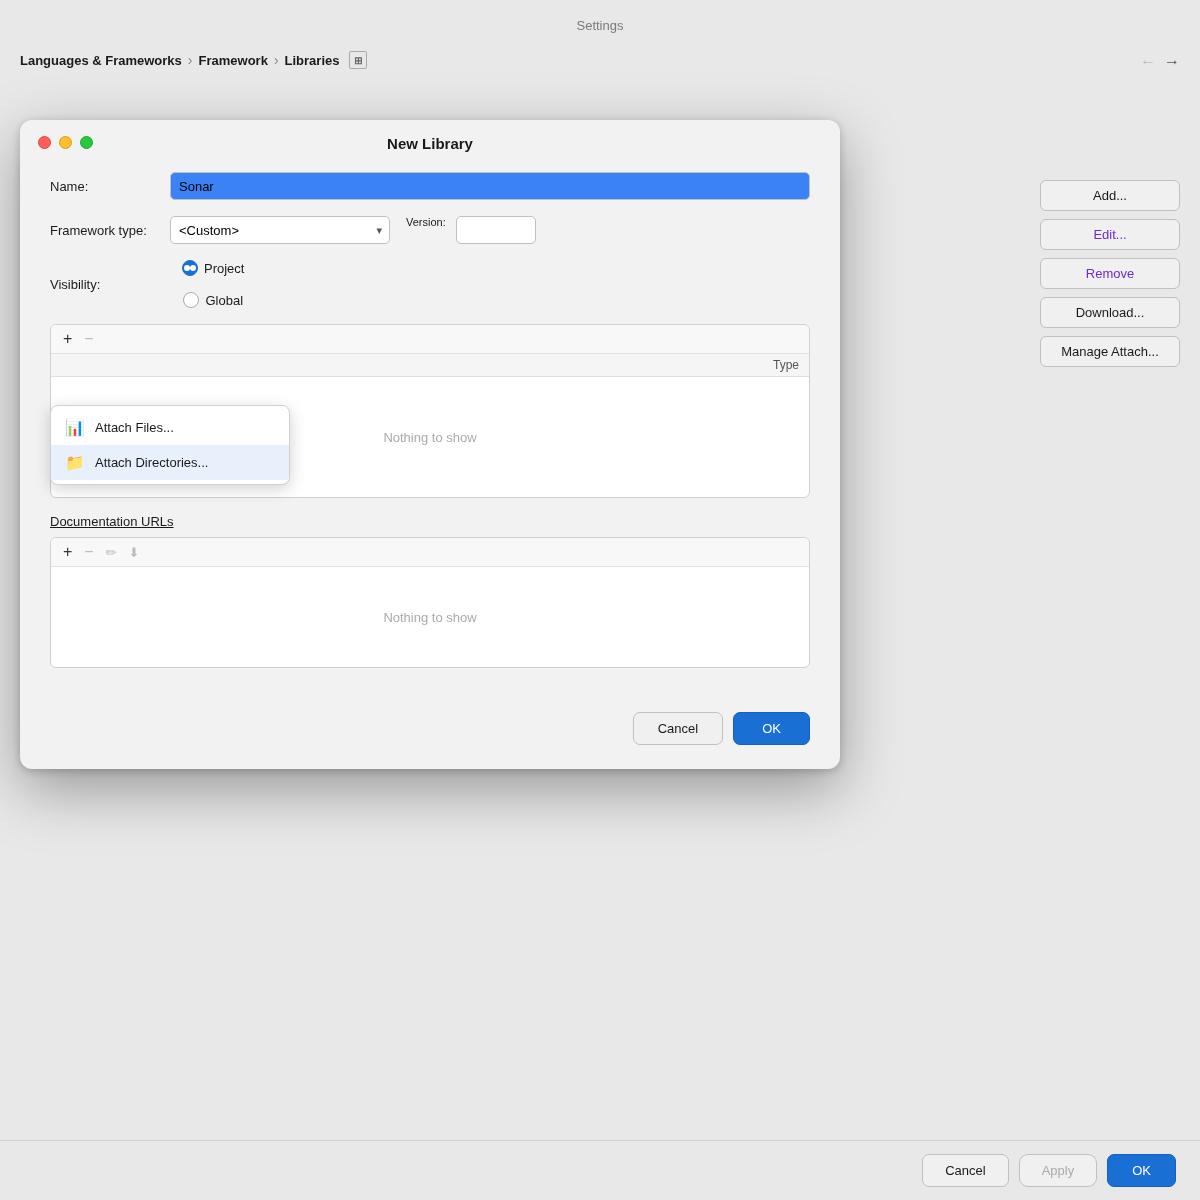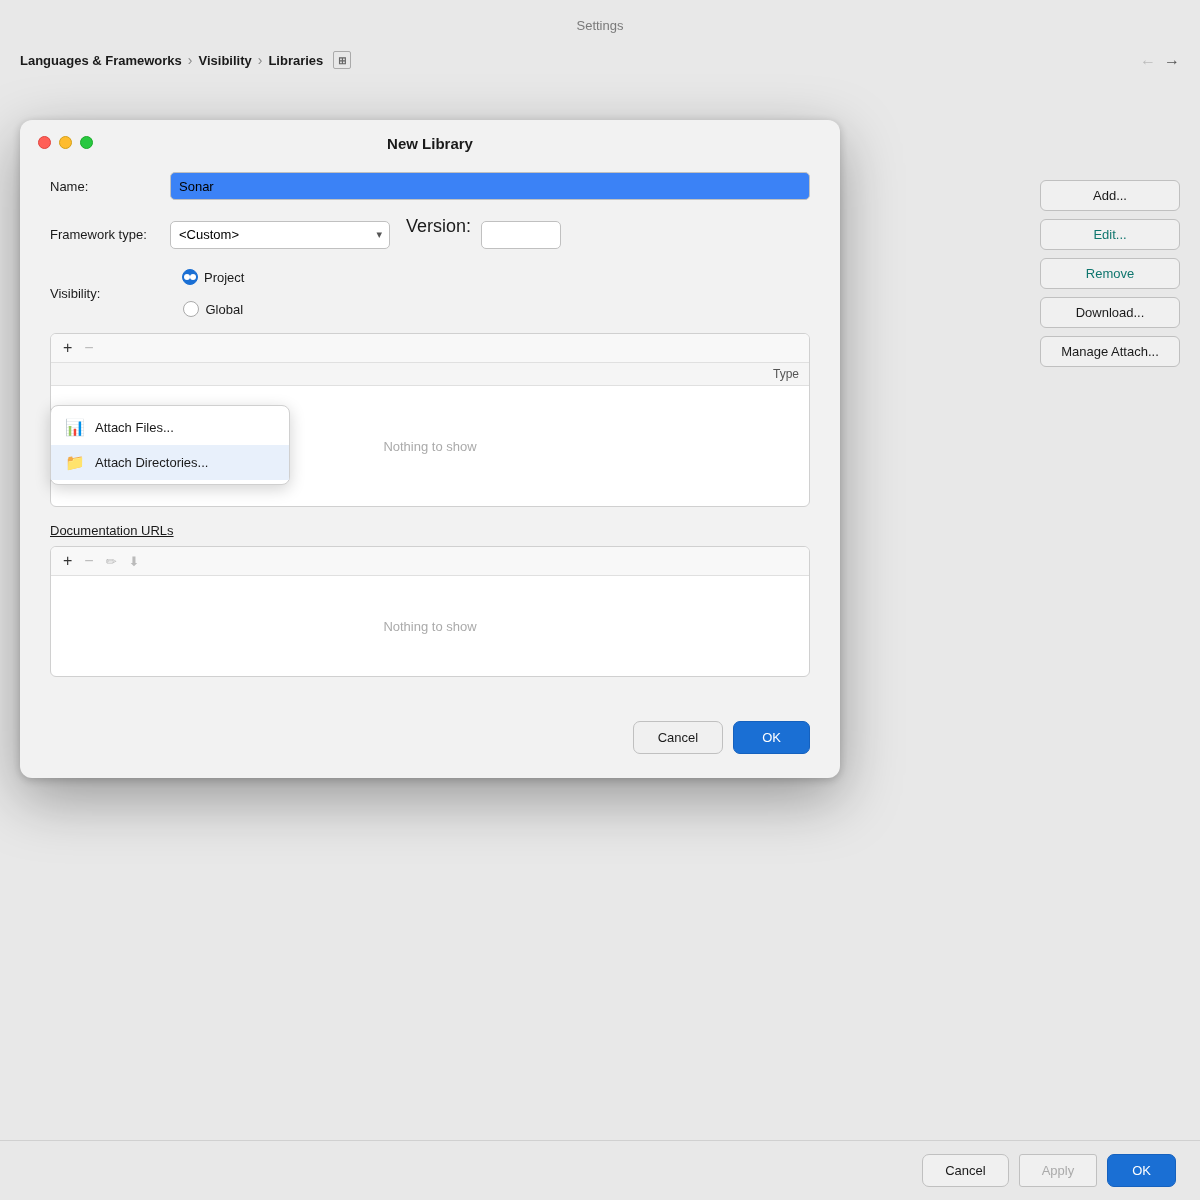--- a/index.html
+++ b/index.html
@@ -78,21 +78,21 @@
       background: #f0f0f0;
       border: 1px solid #c0c0c0;
       border-radius: 6px;
       padding: 7px 12px;
       text-align: center;
       font-size: 13px;
       cursor: pointer;
       color: #1a1a1a;
     }
     .right-btn.disabled {
-      color: #0f766e;
+      color: #6d28d9;
     }
 
     
     .modal-overlay {
       position: absolute;
       top: 120px;
       left: 20px;
       width: 820px;
       background: #f2f2f2;
       border-radius: 12px;
@@ -180,21 +180,21 @@
       content: '▾';
       position: absolute;
       right: 8px;
       pointer-events: none;
       color: #555;
       font-size: 11px;
     }
 
     .version-label {
       margin: 0 10px 16px 16px;
-      font-size: 18px;
+      font-size: 11px;
     }
     .version-input {
       width: 80px;
       height: 28px;
       border: 1px solid #c0c0c0;
       border-radius: 5px;
       padding: 0 8px;
       font-size: 13px;
       background: white;
       outline: none;
@@ -402,21 +402,21 @@
       border: 1px solid #c0c0c0;
       border-radius: 7px;
       padding: 8px 22px;
       font-size: 13px;
       cursor: pointer;
       color: #1a1a1a;
     }
     .bottom-btn-apply {
       background: #f0f0f0;
       border: 1px solid #c0c0c0;
-      border-radius: 3px;
+      border-radius: 9px;
       padding: 8px 22px;
       font-size: 13px;
       cursor: pointer;
       color: #aaa;
     }
     .bottom-btn-ok {
       background: #1a6fd4;
       border: 1px solid #1561be;
       border-radius: 7px;
       padding: 8px 24px;
@@ -427,21 +427,21 @@
     }
   </style>
 </head>
 <body>
 
 <div class="settings-title">Settings</div>
 
 <div class="breadcrumb-bar">
   <span>Languages &amp; Frameworks</span>
   <span class="breadcrumb-sep">›</span>
-  <span>Visibility</span>
+  <span>Framework</span>
   <span class="breadcrumb-sep">›</span>
   <span>Libraries</span>
   <span class="breadcrumb-icon">⊞</span>
   <div class="nav-arrows">
     <span class="nav-arrow disabled">←</span>
     <span class="nav-arrow">→</span>
   </div>
 </div>
 
 <div class="right-panel">

